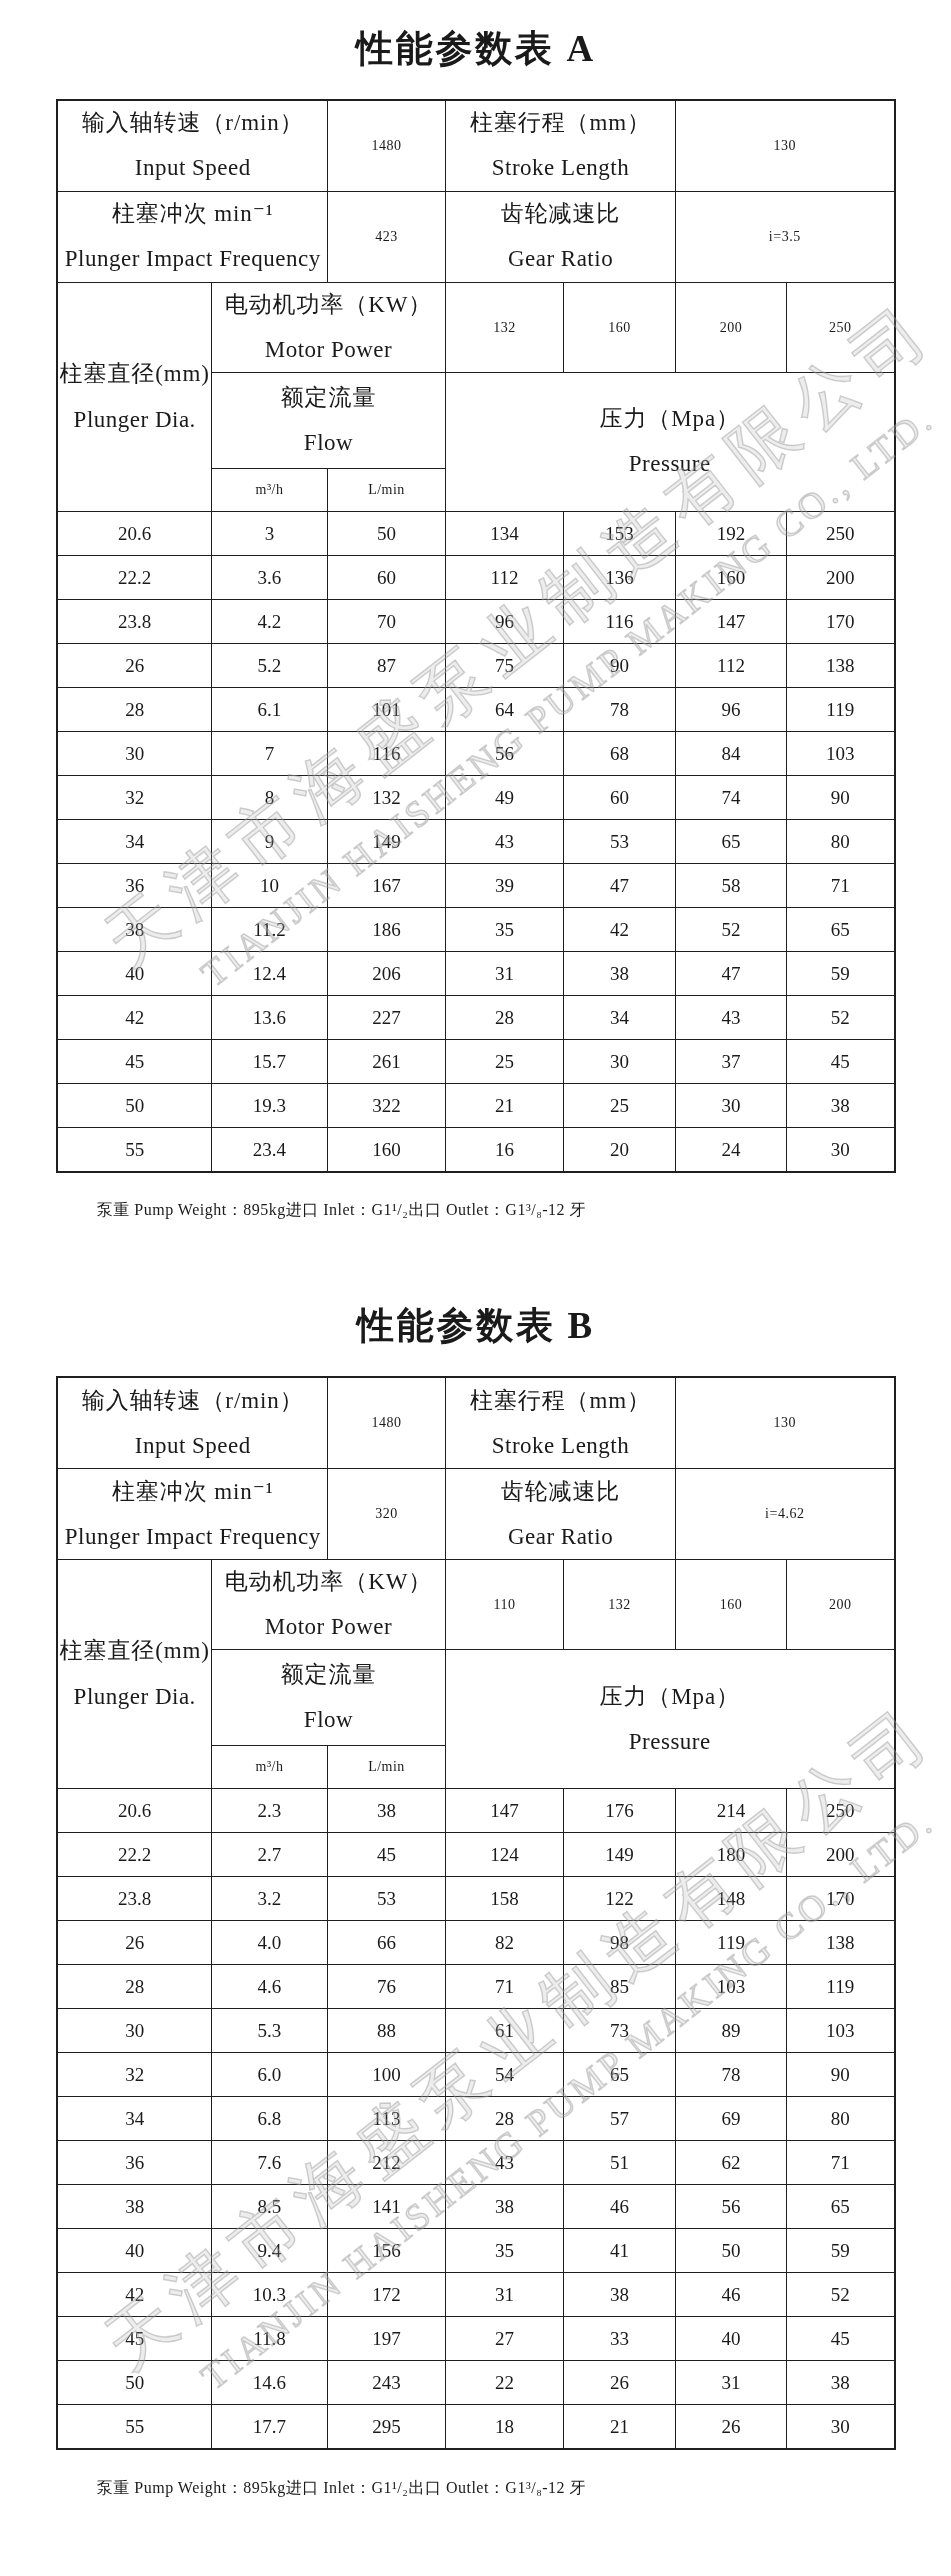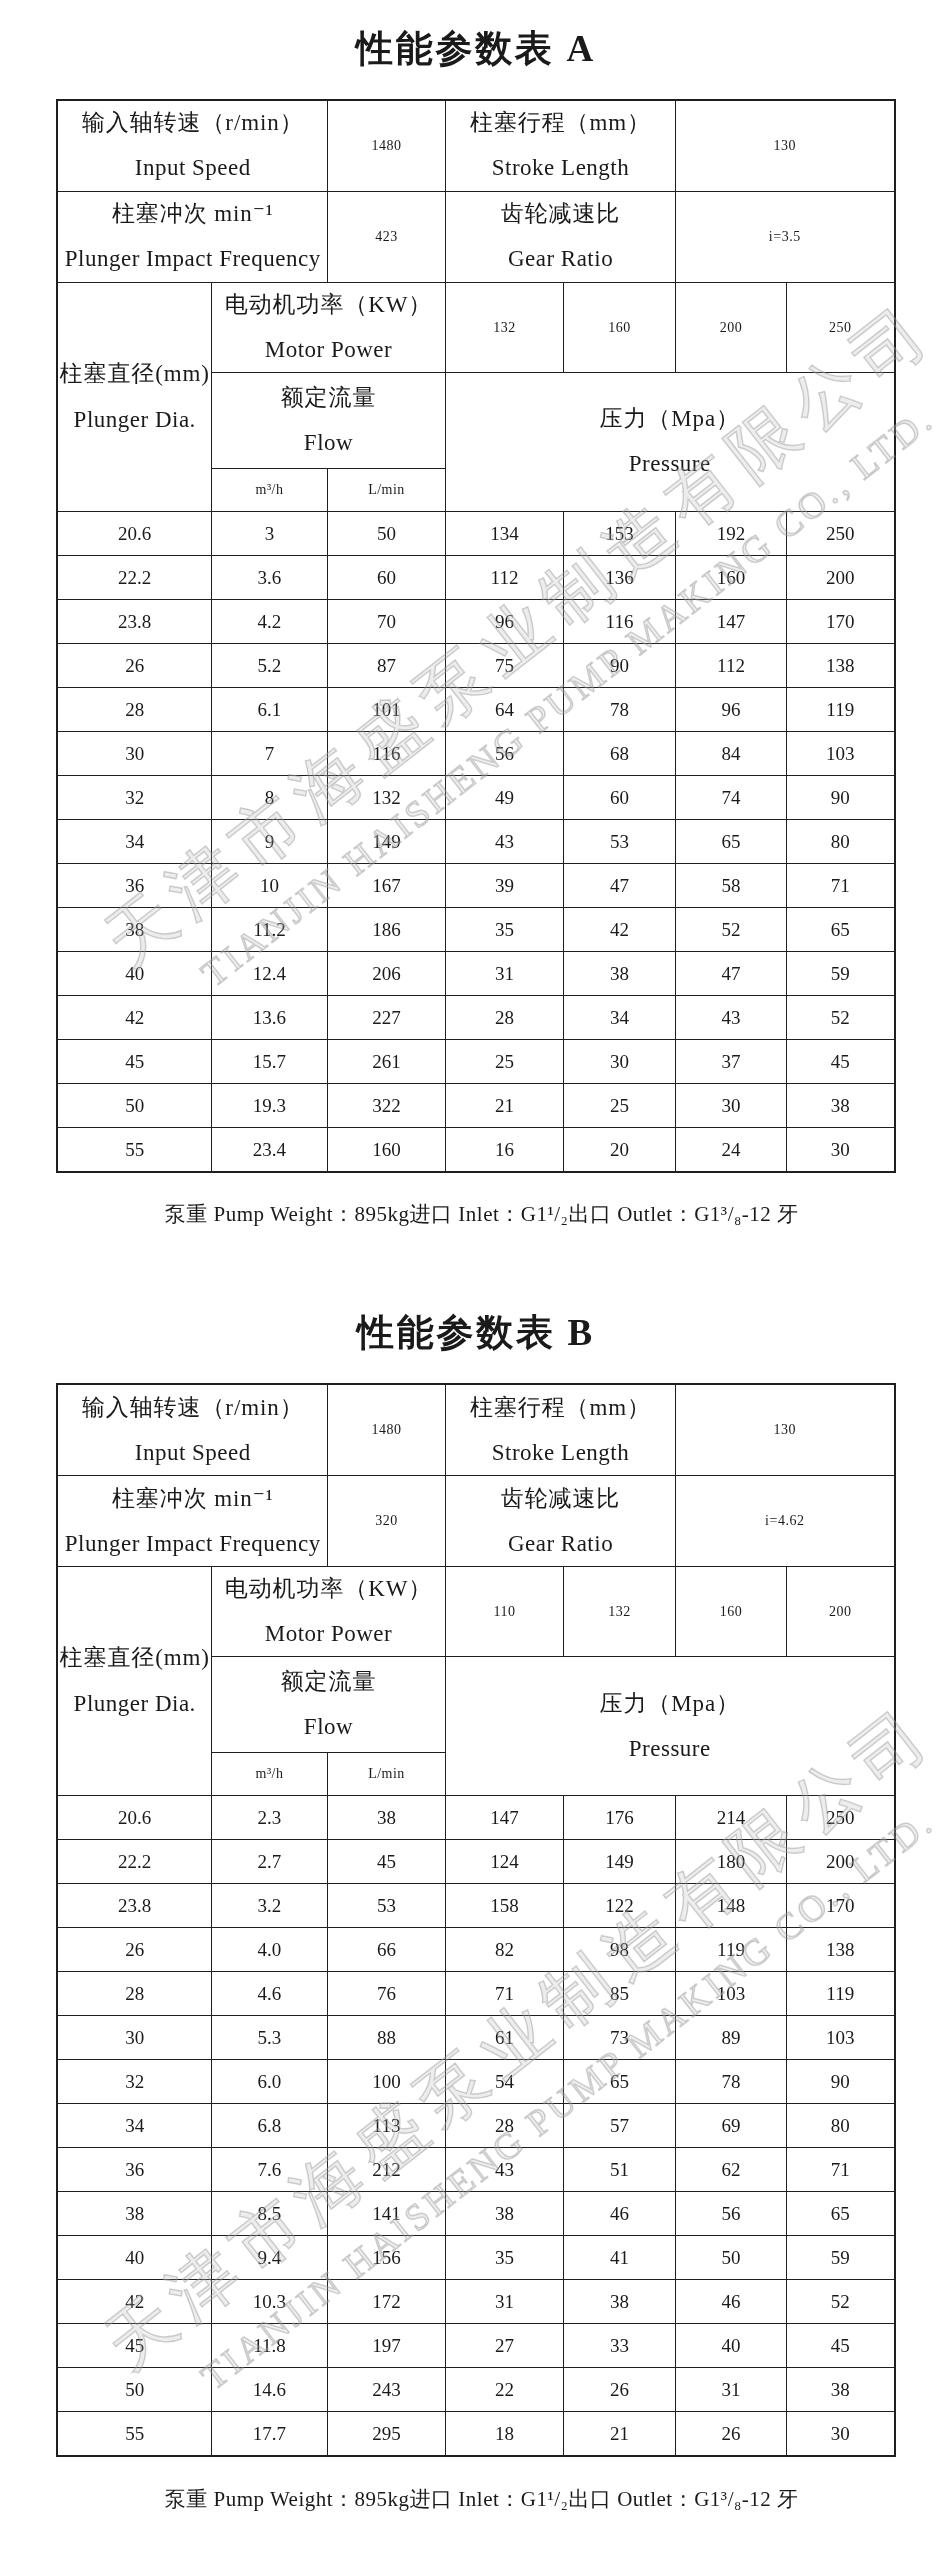--- a/index.html
+++ b/index.html
@@ -45,22 +45,22 @@
   .lbl .cn { margin-bottom: 18.3px; letter-spacing: 0.9px; }
   .lbl .en { letter-spacing: 0.5px; }
   .lbl.tight .cn { margin-bottom: 20px; }
   .val { font-size: 14px; letter-spacing: 0.5px; }
   .tbl-footer {
     width: 836px;
     margin: 27.4px auto 0 auto;
     padding: 0 1.8px;
     box-sizing: border-box;
     display: flex;
-    justify-content: center;
-    font-size: 21px;
+    justify-content: flex-start;
+    font-size: 16px;
     letter-spacing: 0.5px;
   }
   .tbl-footer .foot-item { white-space: nowrap; }
   .tbl-footer .pad-l { padding-left: 37px; }
   .tbl-footer .pad-r { padding-right: 25.6px; }
   .wm {
     position: absolute;
     transform: translate(-50%,-50%) rotate(-38deg);
     text-align: center;
     white-space: nowrap;

